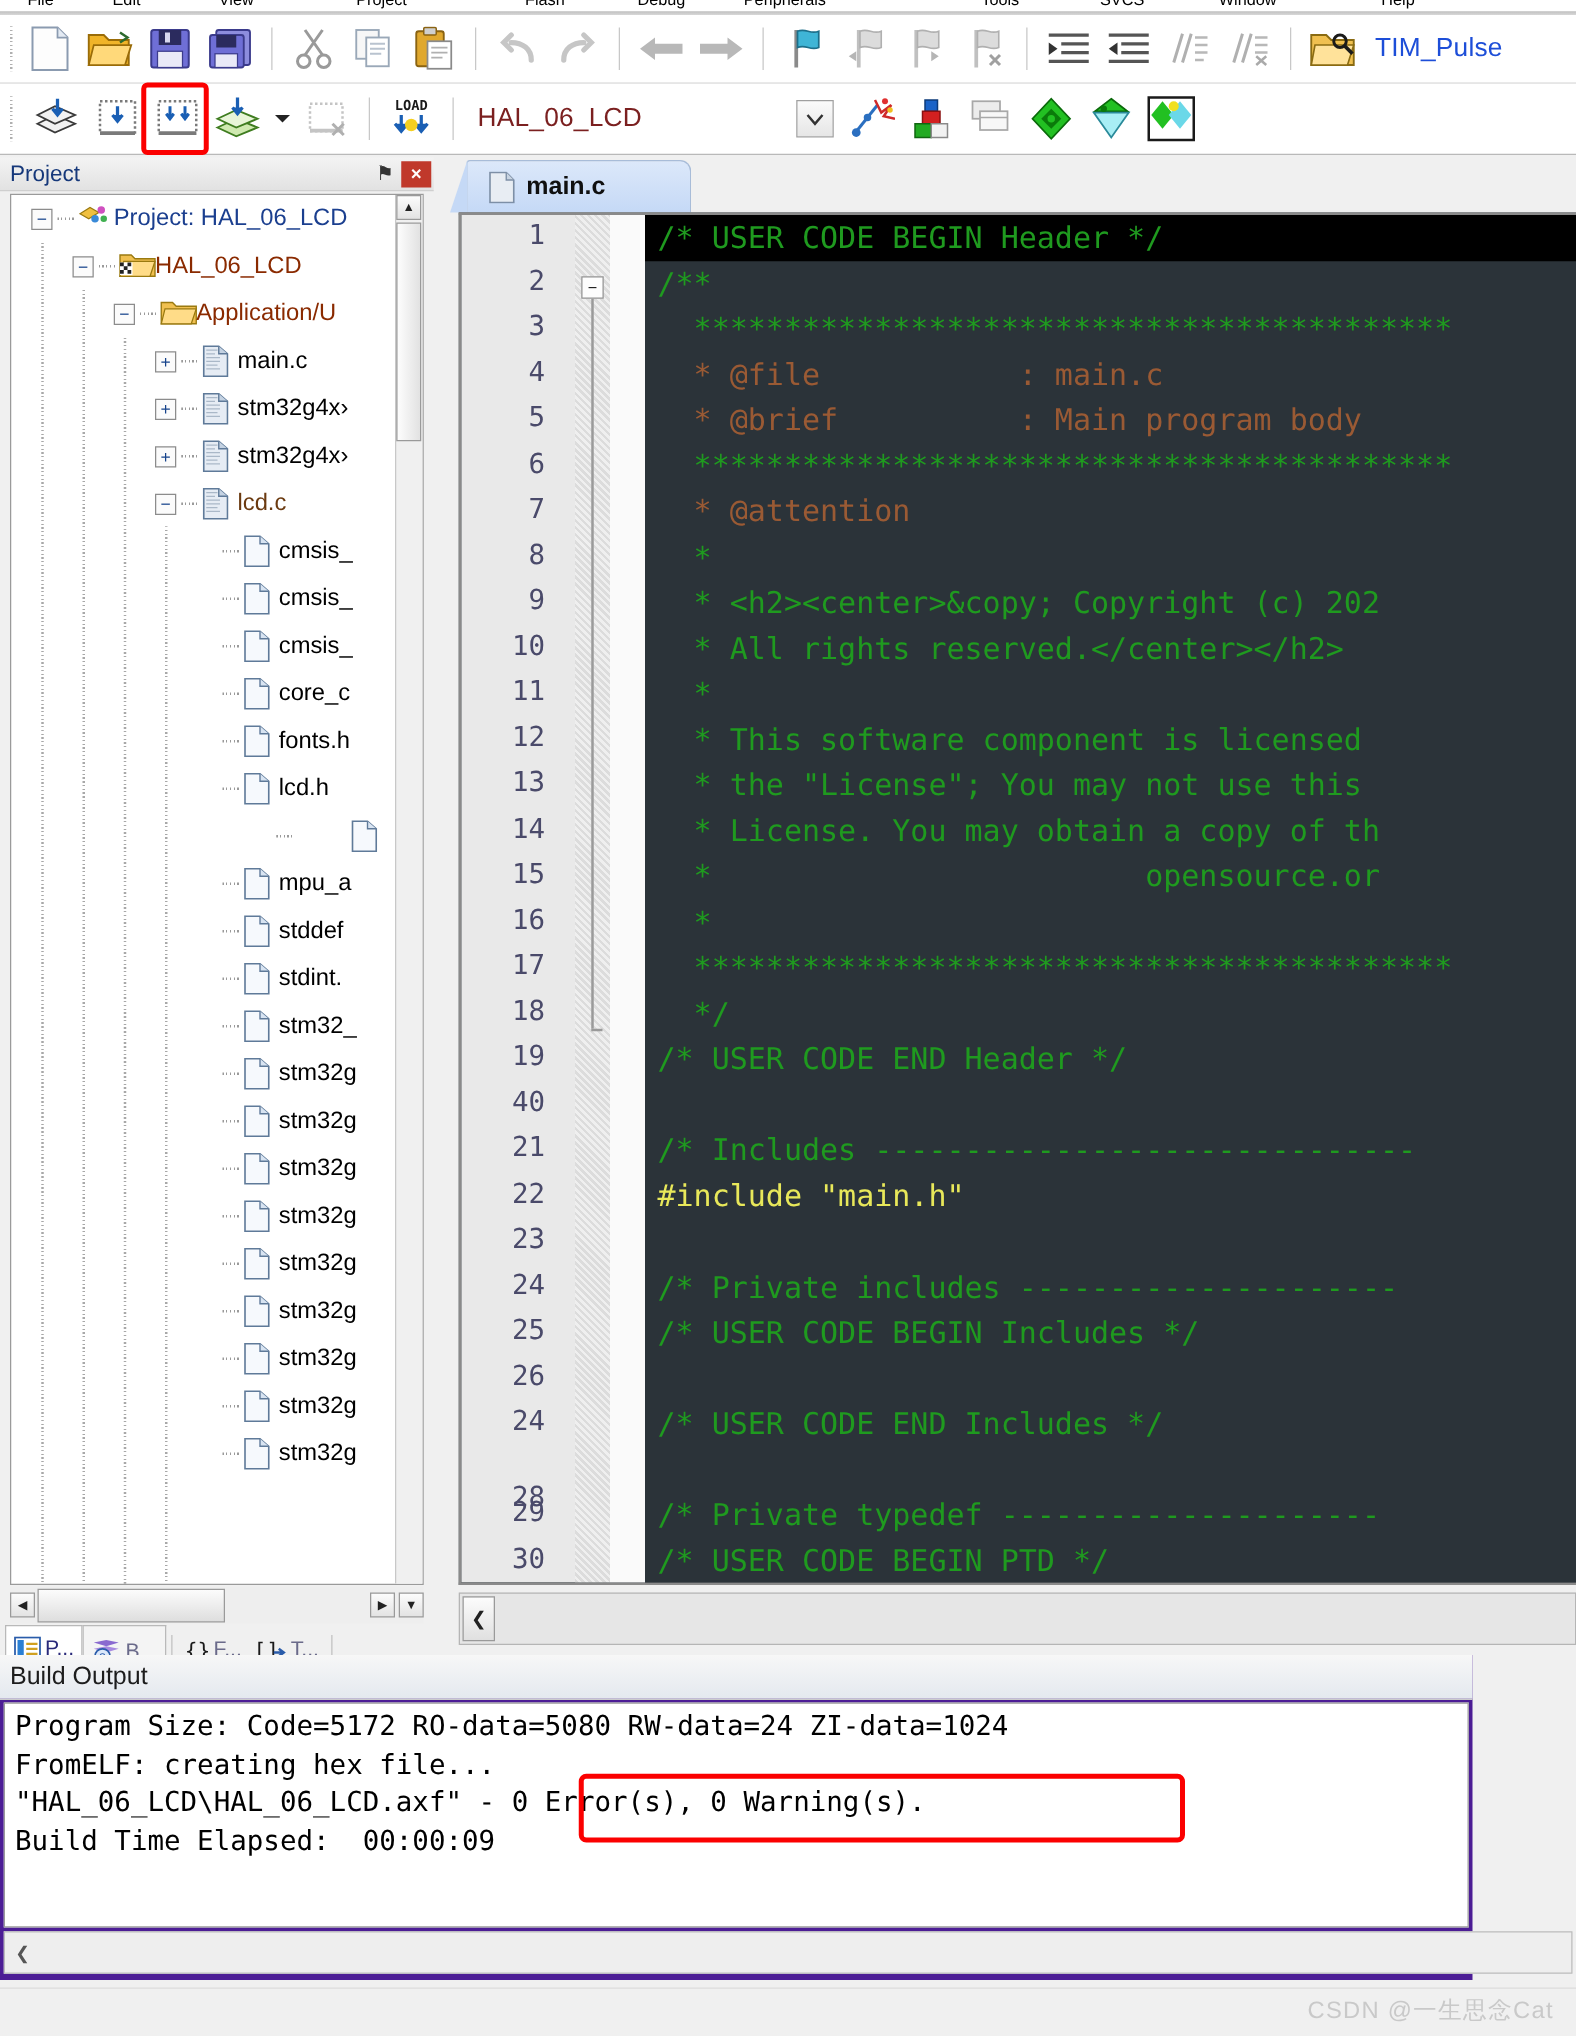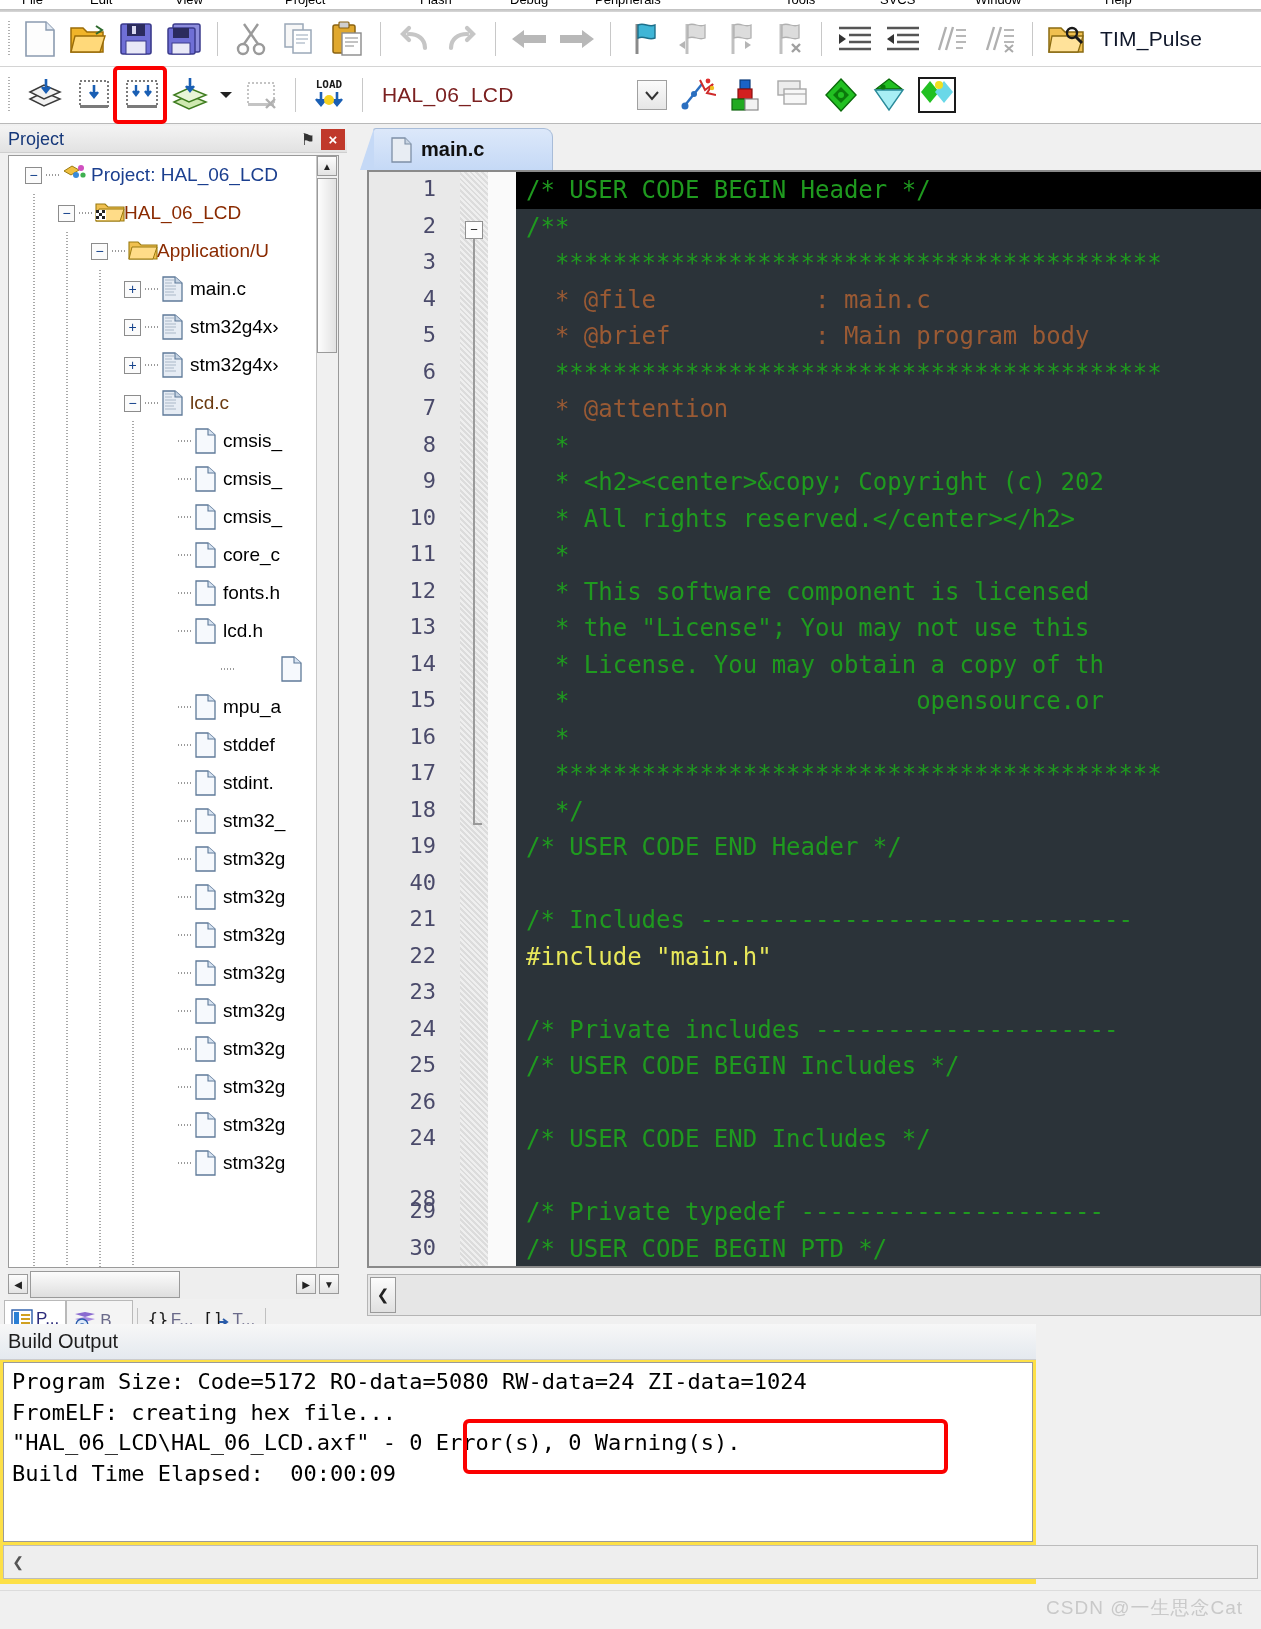--- a/index.html
+++ b/index.html
@@ -44,21 +44,21 @@
     width:48px; height:46px; display:flex; align-items:center; justify-content:center;
     position:relative; flex:0 0 auto;
   }
   .tbtn svg { display:block; }
   .tsep { width:1px; height:34px; background:#c8c8c8; margin:0 9px; flex:0 0 auto;}
   .tlabel {
     font-size:21px; color:#1a1a6e; white-space:nowrap;
     margin-left:10px; letter-spacing:0.2px;
   }
   .tlabel.red { color:#7b2020; }
-  .tlabel.proj { color:#0f172a; font-size:21px; }
+  .tlabel.proj { color:#1d4ed8; font-size:21px; }
   .redbox {
     position:absolute; border:4px solid #fb0000; border-radius:5px;
     pointer-events:none;
   }
 
   
   .combo {
     width:30px; height:30px; border:1px solid #a0a0a0;
     background:linear-gradient(#fbfbfb,#e6e6e6);
     display:flex; align-items:center; justify-content:center;
@@ -194,21 +194,21 @@
     background:#e6e6e6; border:1px solid #b5b5b5; display:flex; align-items:center;
   }
   #ed-hscroll .arrow {
     width:26px; height:36px; background:linear-gradient(#fcfcfc,#e0e0e0);
     border:1px solid #9a9a9a; display:flex;align-items:center;justify-content:center;
     font-size:15px; color:#222; margin-left:2px;
   }
 
   
   #build-output {
-    position:absolute; left:0; top:1324px; width:1036px; height:260px; background:#fde047;
+    position:absolute; left:0; top:1324px; width:1178px; height:260px; background:#4c1d95;
   }
   #bo-title {
     height:36px; background:linear-gradient(#f7f7f7,#e4e9ef);
     display:flex; align-items:center; padding-left:8px;
     font-size:20px; color:#1d1d1d; border-bottom:1px solid #cccccc;
   }
   #bo-body {
     position:absolute; left:3px; top:38px; right:3px; height:180px;
     background:#ffffff; border:1px solid #9a9a9a;
     font-family:"DejaVu Sans Mono", monospace; font-size:22px; line-height:30.5px;

